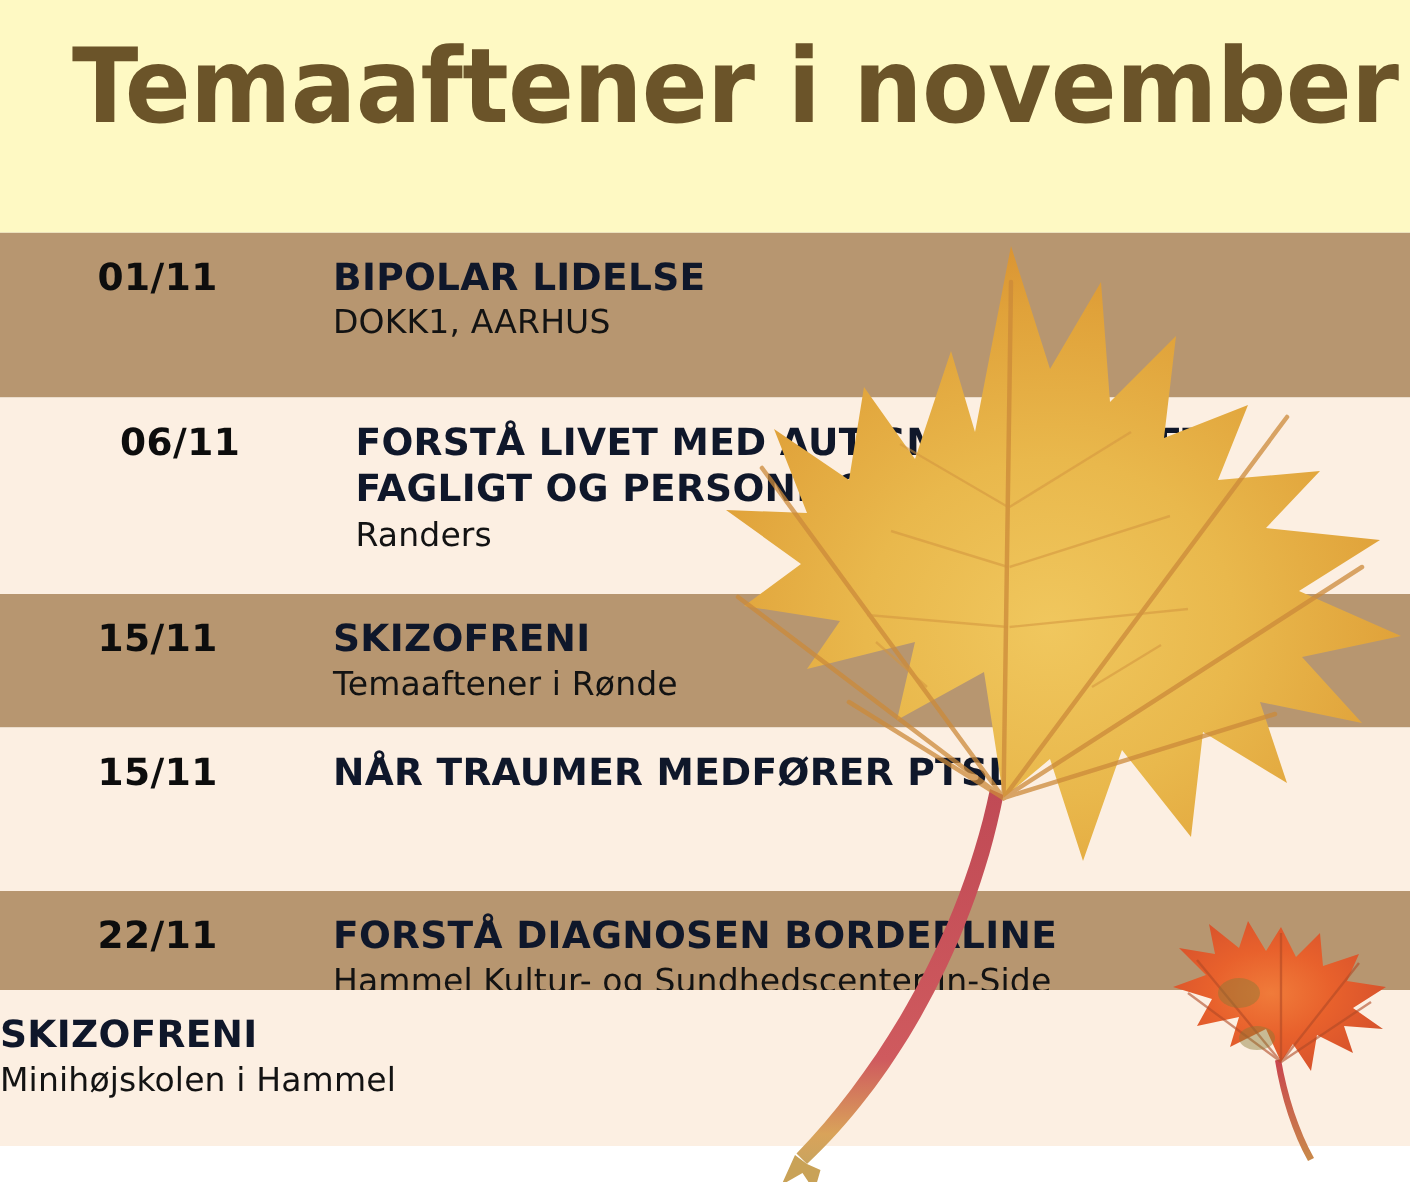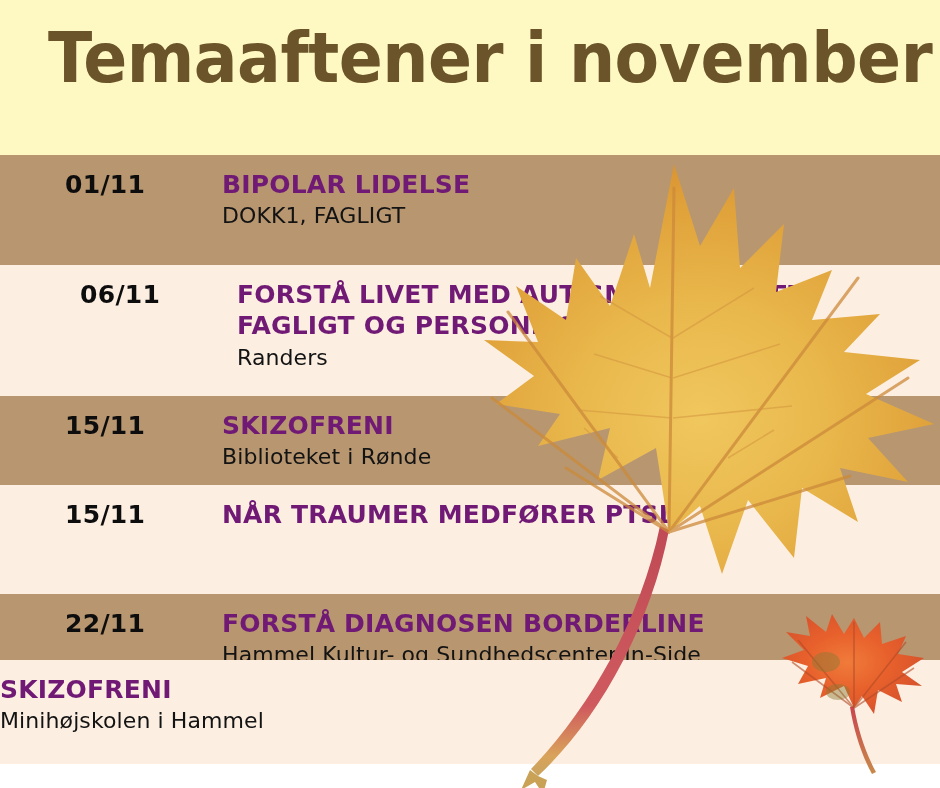--- a/index.html
+++ b/index.html
@@ -83,21 +83,21 @@
   }
 
   .row-body {
     flex: 1 1 auto;
     padding-right: 18px;
   }
 
   .row-title {
     font-size: 25px;
     font-weight: 700;
-    color: #701a75;
+    color: #0f172a;
     letter-spacing: 0.2px;
     line-height: 1.25;
     text-transform: uppercase;
     font-family: "DejaVu Sans", sans-serif;
   }
 
   .row-venue {
     font-size: 22px;
     font-weight: 400;
     color: #131313;
@@ -254,37 +254,37 @@
       <ellipse cx="66" cy="82" rx="12" ry="8"></ellipse>
     </g>
   </svg>
 
   <div id="rows">
 
     <div class="row tan" id="row-0">
       <div class="row-date">01/11</div>
       <div class="row-body">
         <div class="row-title">BIPOLAR LIDELSE</div>
-        <div class="row-venue">DOKK1, FAGLIGT</div>
+        <div class="row-venue">DOKK1, AARHUS</div>
       </div>
     </div>
 
     <div class="row cream" id="row-1">
       <div class="row-date">06/11</div>
       <div class="row-body">
         <div class="row-title">FORSTÅ LIVET MED AUTISME UD FRA ET FAGLIGT OG PERSONLIGT PERSPEKTIV</div>
         <div class="row-venue">Randers</div>
       </div>
     </div>
 
     <div class="row tan" id="row-2">
       <div class="row-date">15/11</div>
       <div class="row-body">
         <div class="row-title">SKIZOFRENI</div>
-        <div class="row-venue">Biblioteket i Rønde</div>
+        <div class="row-venue">Temaaftener i Rønde</div>
       </div>
     </div>
 
     <div class="row cream" id="row-3">
       <div class="row-date">15/11</div>
       <div class="row-body">
         <div class="row-title">NÅR TRAUMER MEDFØRER PTSD</div>
       </div>
     </div>
 

